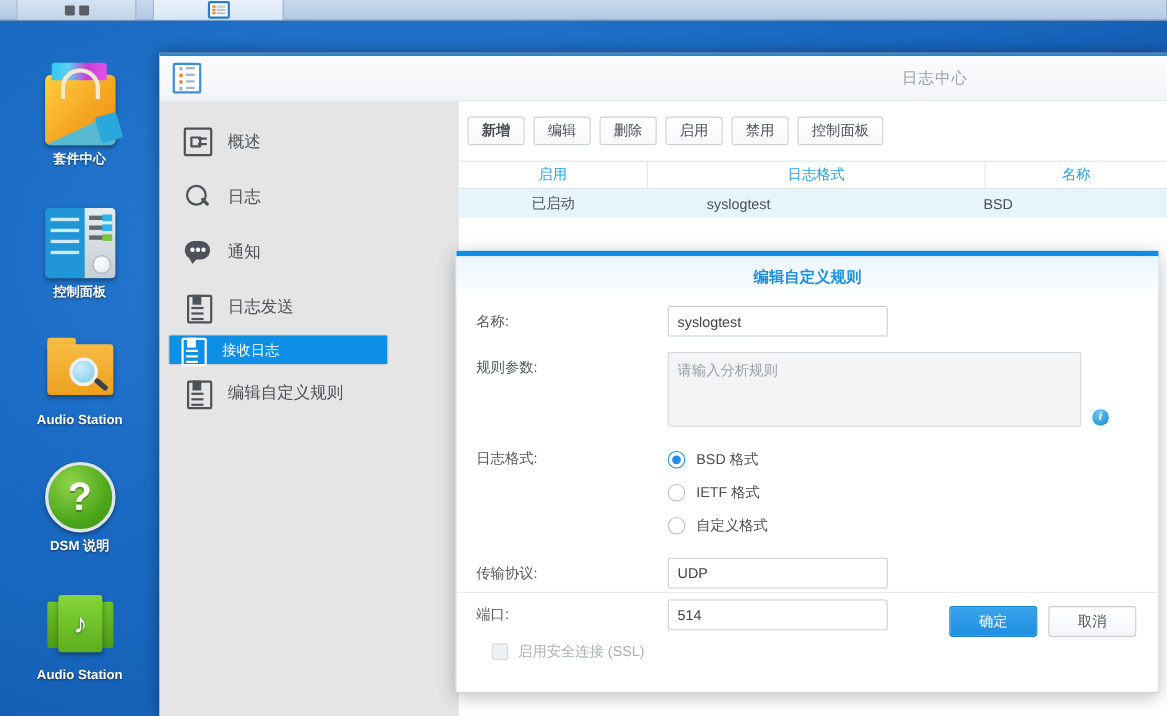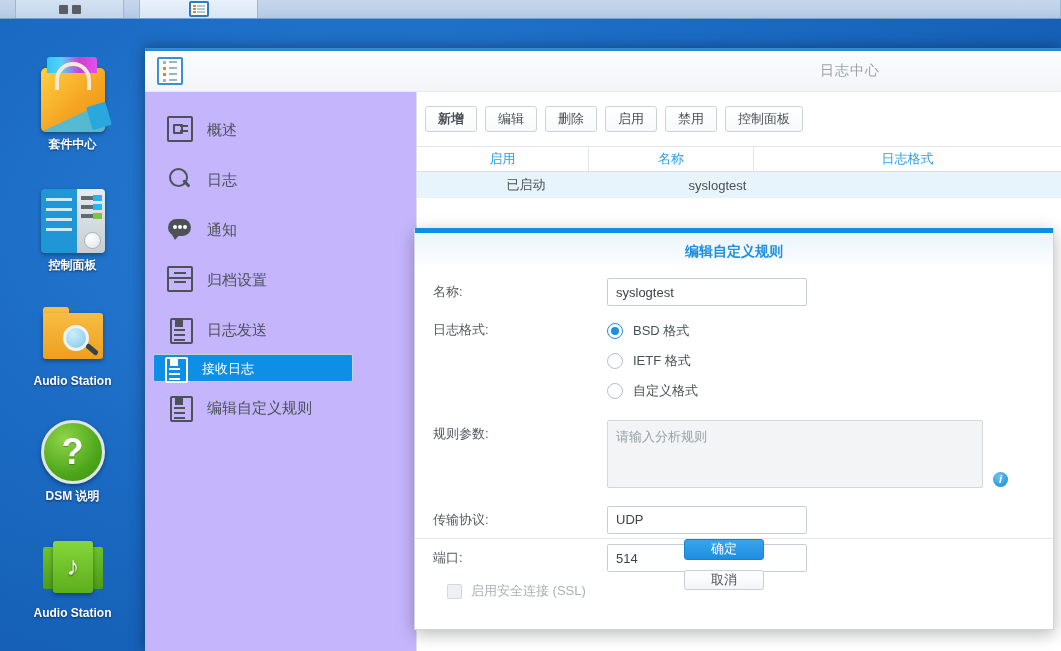--- a/index.html
+++ b/index.html
@@ -139,21 +139,21 @@
   #win-title {
     position:absolute; left:0; right:6px; top:11px; text-align:center;
     font-size: 14px; color: #9aa3ab; letter-spacing:1px;
     padding-left: 500px;
   }
 
   #win-body { display:flex; height: 559px; }
 
   
   #nav {
-    width: 272px; background:#c4b5fd; border-right: 1px solid #dcdfe3;
+    width: 272px; background:#e5e5e5; border-right: 1px solid #dcdfe3;
     padding-top: 12px; flex: none;
   }
   .nav-item {
     height: 50px; margin: 0 8px; display:flex; align-items:center;
     padding-left: 14px; border-radius: 3px; color:#4c5257; font-size:15px;
     cursor: pointer;
   }
   .nav-item .ni { width: 26px; height:26px; margin-right: 14px; flex:none; position:relative; }
   .nav-item.sel { background: #0c8fe5; color:#fff; }
 
@@ -200,21 +200,21 @@
   .tb-btn:first-child { margin-left: 0; font-weight: bold; }
 
   #grid { margin-top: 14px; }
   #grid-head { display:flex; height: 26px; border-top:1px solid #e2e6ea; border-bottom: 1px solid #d9dde1; }
   .gh {
     display:flex; align-items:center; justify-content:center;
     font-size: 13px; color:#29a1e6; border-right: 1px solid #e2e6ea;
   }
   .gh:last-child { border-right: none; }
   #grid-row { display:flex; height: 26px; background: #e8f4fc; }
-  .gc { display:flex; align-items:center; justify-content:center; font-size:13px; color:#4a5055;margin-left:23px; }
+  .gc { display:flex; align-items:center; justify-content:center; font-size:13px; color:#4a5055; }
   .col-enable { width: 172px; }
   .col-name   { width: 165px; }
   .col-format { flex: 1; }
 
   
   #dialog {
     position: absolute; left: 414px; top: 228px; width: 640px; height: 402px;
     background: #fff; box-shadow: 0 4px 16px rgba(0,0,0,.28);
     border: 1px solid #cfd5da; border-top: none;
   }
@@ -264,21 +264,21 @@
     width:200px; height:28px; border:1px solid #c8ced4; border-radius:2px; background:#fff;
     font-size:13px; color:#3e4449; line-height:26px; padding: 0 8px; cursor:pointer;
   }
   .cbrow { display:flex; align-items:center; padding-left: 32px; margin-top: 2px; }
   .cbox { width:15px;height:15px;border:1px solid #d3d8dd; background:#eef1f4; border-radius:2px; margin-right:9px;}
   .cblabel { font-size:13px; color:#a9b0b7; }
 
   #dlg-foot {
     position:absolute; left:0; right:0; bottom:0; height: 52px;
     border-top: 1px solid #e6e9ec;
-    display:flex; align-items:center; justify-content:flex-end; gap: 10px; padding-right: 20px; flex-direction: column;
+    display:flex; align-items:center; justify-content:flex-end; gap: 10px; padding-right: 20px;
   }
   .btn-primary {
     min-width: 80px; height: 28px; padding: 0 18px; border-radius:3px; border:1px solid #1683d2;
     background: linear-gradient(to bottom,#38a4ec,#1e8ee0);
     color:#fff; font-size:13px; cursor:pointer;
   }
   .btn-default {
     min-width: 80px; height: 28px; padding: 0 18px; border-radius:3px; border:1px solid #c8ced4;
     background: linear-gradient(to bottom,#ffffff,#f4f6f8);
     color:#4a5055; font-size:13px; cursor:pointer;
@@ -427,28 +427,20 @@
               <span class="dots">
                 <i></i>
                 <i></i>
                 <i></i>
               </span>
             </span>
         </span>
         <span class="nav-label">通知</span>
       </div>
 
-      <div class="nav-item">
-        <span class="ni">
-          <span class="nv nv-arch">
-              <span class="tp"></span>
-            </span>
-        </span>
-        <span class="nav-label">归档设置</span>
-      </div>
 
       <div class="nav-item">
         <span class="ni">
           <span class="nv nv-clip">
               <span class="ar"></span>
               <span class="lines">
                 <i></i>
                 <i></i>
                 <i></i>
               </span>
@@ -493,45 +485,56 @@
         <div class="tb-btn">编辑</div>
         <div class="tb-btn">删除</div>
         <div class="tb-btn">启用</div>
         <div class="tb-btn">禁用</div>
         <div class="tb-btn">控制面板</div>
       </div>
 
       <div id="grid">
         <div id="grid-head">
           <div class="gh col-enable">启用</div>
+          <div class="gh col-format">日志格式</div>
           <div class="gh col-name">名称</div>
-          <div class="gh col-format">日志格式</div>
         </div>
         <div id="grid-row">
           <div class="gc col-enable">已启动</div>
           <div class="gc col-name">syslogtest</div>
+          <div class="gc col-format">BSD</div>
         </div>
       </div>
 
     </div>
   </div>
 </div>
 
 <div id="dialog">
   <div id="dlg-topbar"></div>
   <div id="dlg-head">
     <div id="dlg-title">编辑自定义规则</div>
   </div>
 
   <div id="dlg-body">
 
     <div class="frow">
       <div class="flabel">名称:</div>
       <div class="fctl">
         <input class="tinput" type="text" value="syslogtest" style="">
+      </div>
+    </div>
+
+    <div class="frow" style="margin-top:14px;">
+      <div class="flabel">规则参数:</div>
+      <div class="fctl">
+        <div class="ta-wrap">
+          <textarea class="ta" placeholder="请输入分析规则" style=""></textarea>
+          <div id="info-icon">i</div>
+        </div>
       </div>
     </div>
 
     <div class="frow">
       <div class="flabel">日志格式:</div>
       <div class="fctl">
         <div class="radio-line">
           <span class="radio on"></span>
           <span class="radio-label">BSD 格式</span>
         </div>
@@ -540,30 +543,20 @@
           <span class="radio-label">IETF 格式</span>
         </div>
         <div class="radio-line">
           <span class="radio"></span>
           <span class="radio-label">自定义格式</span>
         </div>
       </div>
     </div>
 
     <div class="frow" style="margin-top:14px;">
-      <div class="flabel">规则参数:</div>
-      <div class="fctl">
-        <div class="ta-wrap">
-          <textarea class="ta" placeholder="请输入分析规则" style=""></textarea>
-          <div id="info-icon">i</div>
-        </div>
-      </div>
-    </div>
-
-    <div class="frow" style="margin-top:14px;">
       <div class="flabel">传输协议:</div>
       <div class="fctl">
         <div class="sel-wrap">
           <div class="sel">UDP</div>
           <span class="caret"></span>
         </div>
       </div>
     </div>
 
     <div class="frow">

